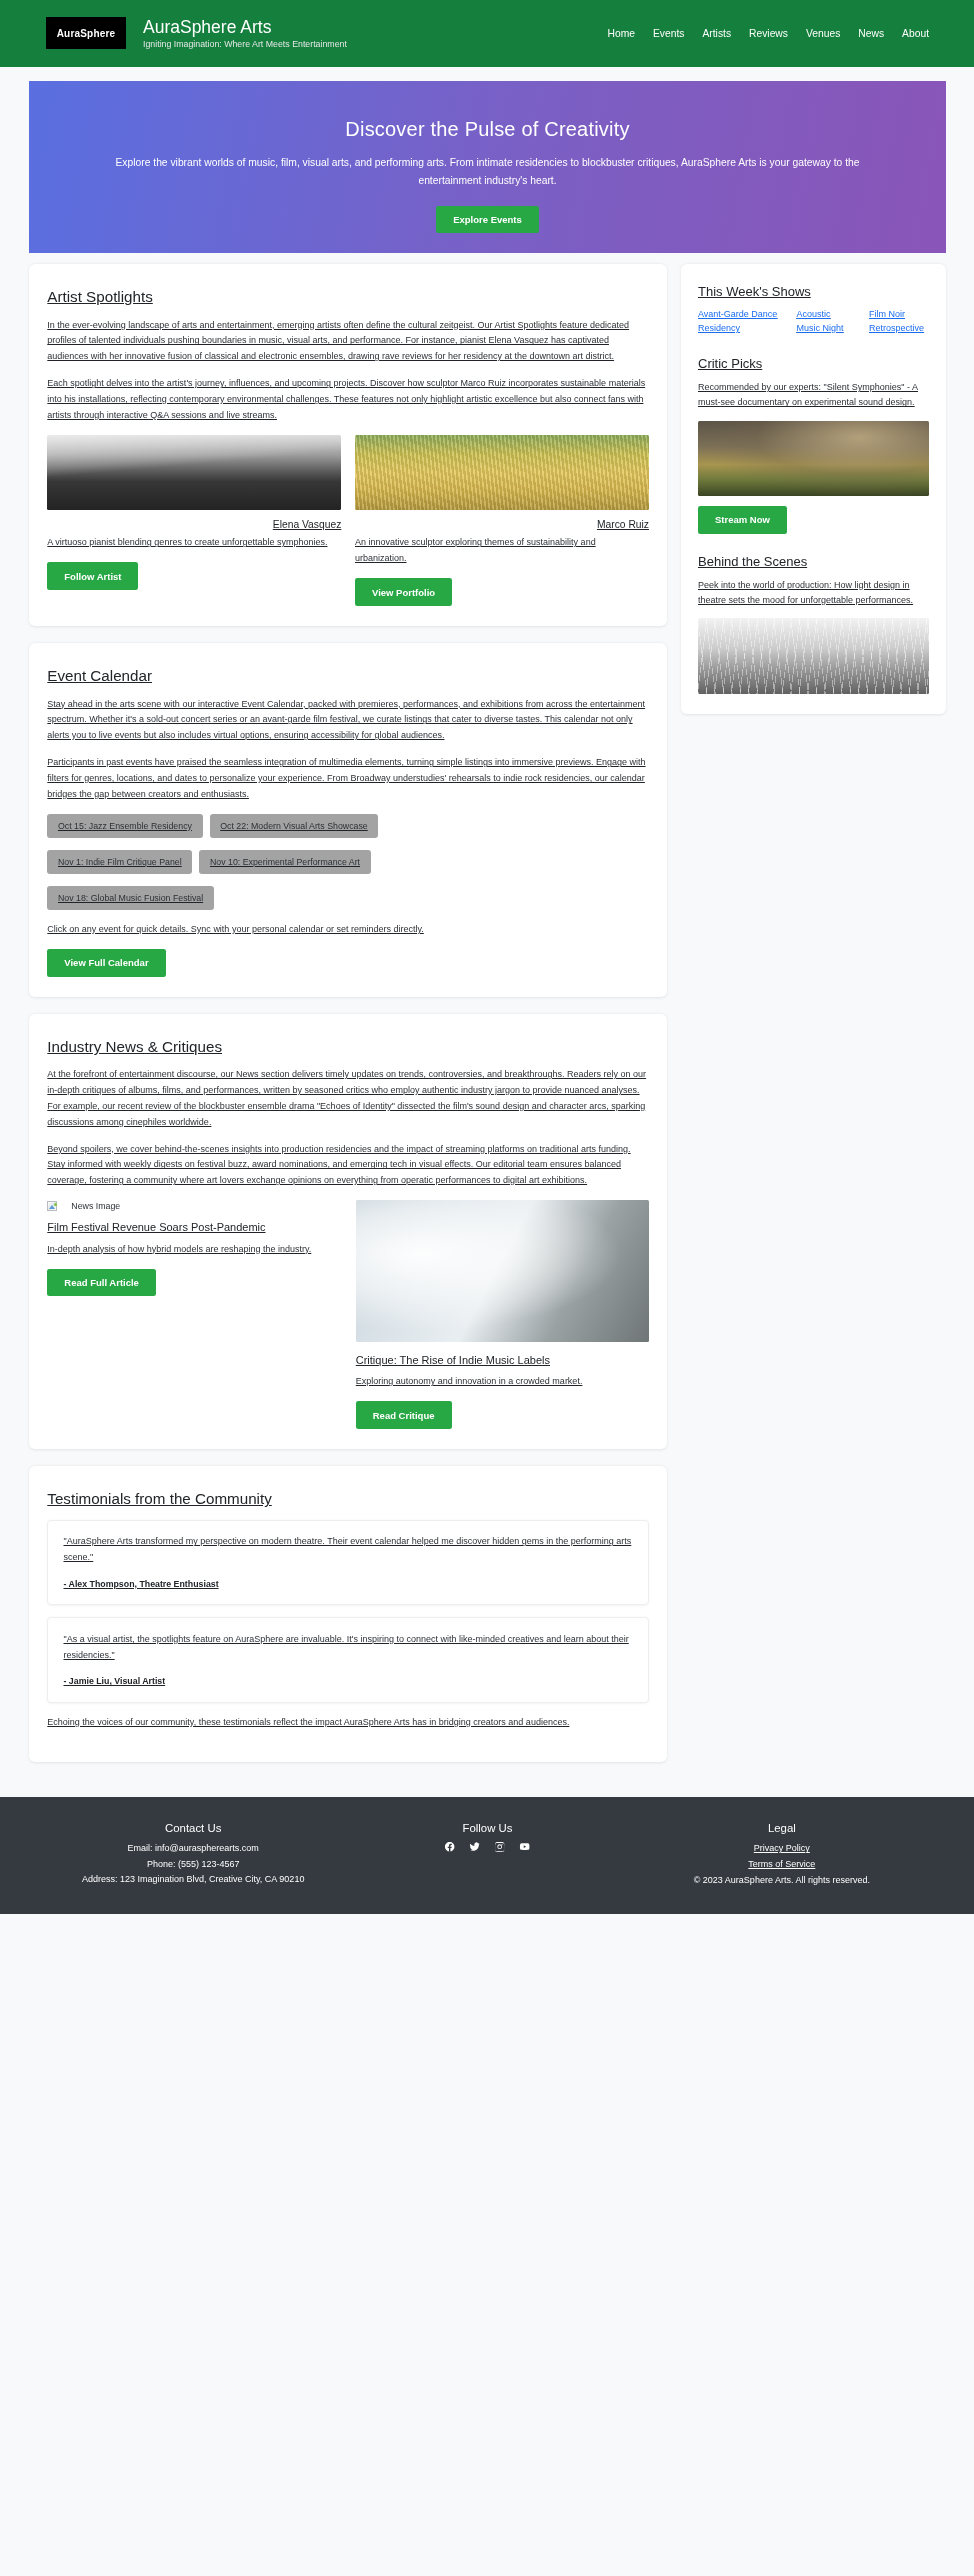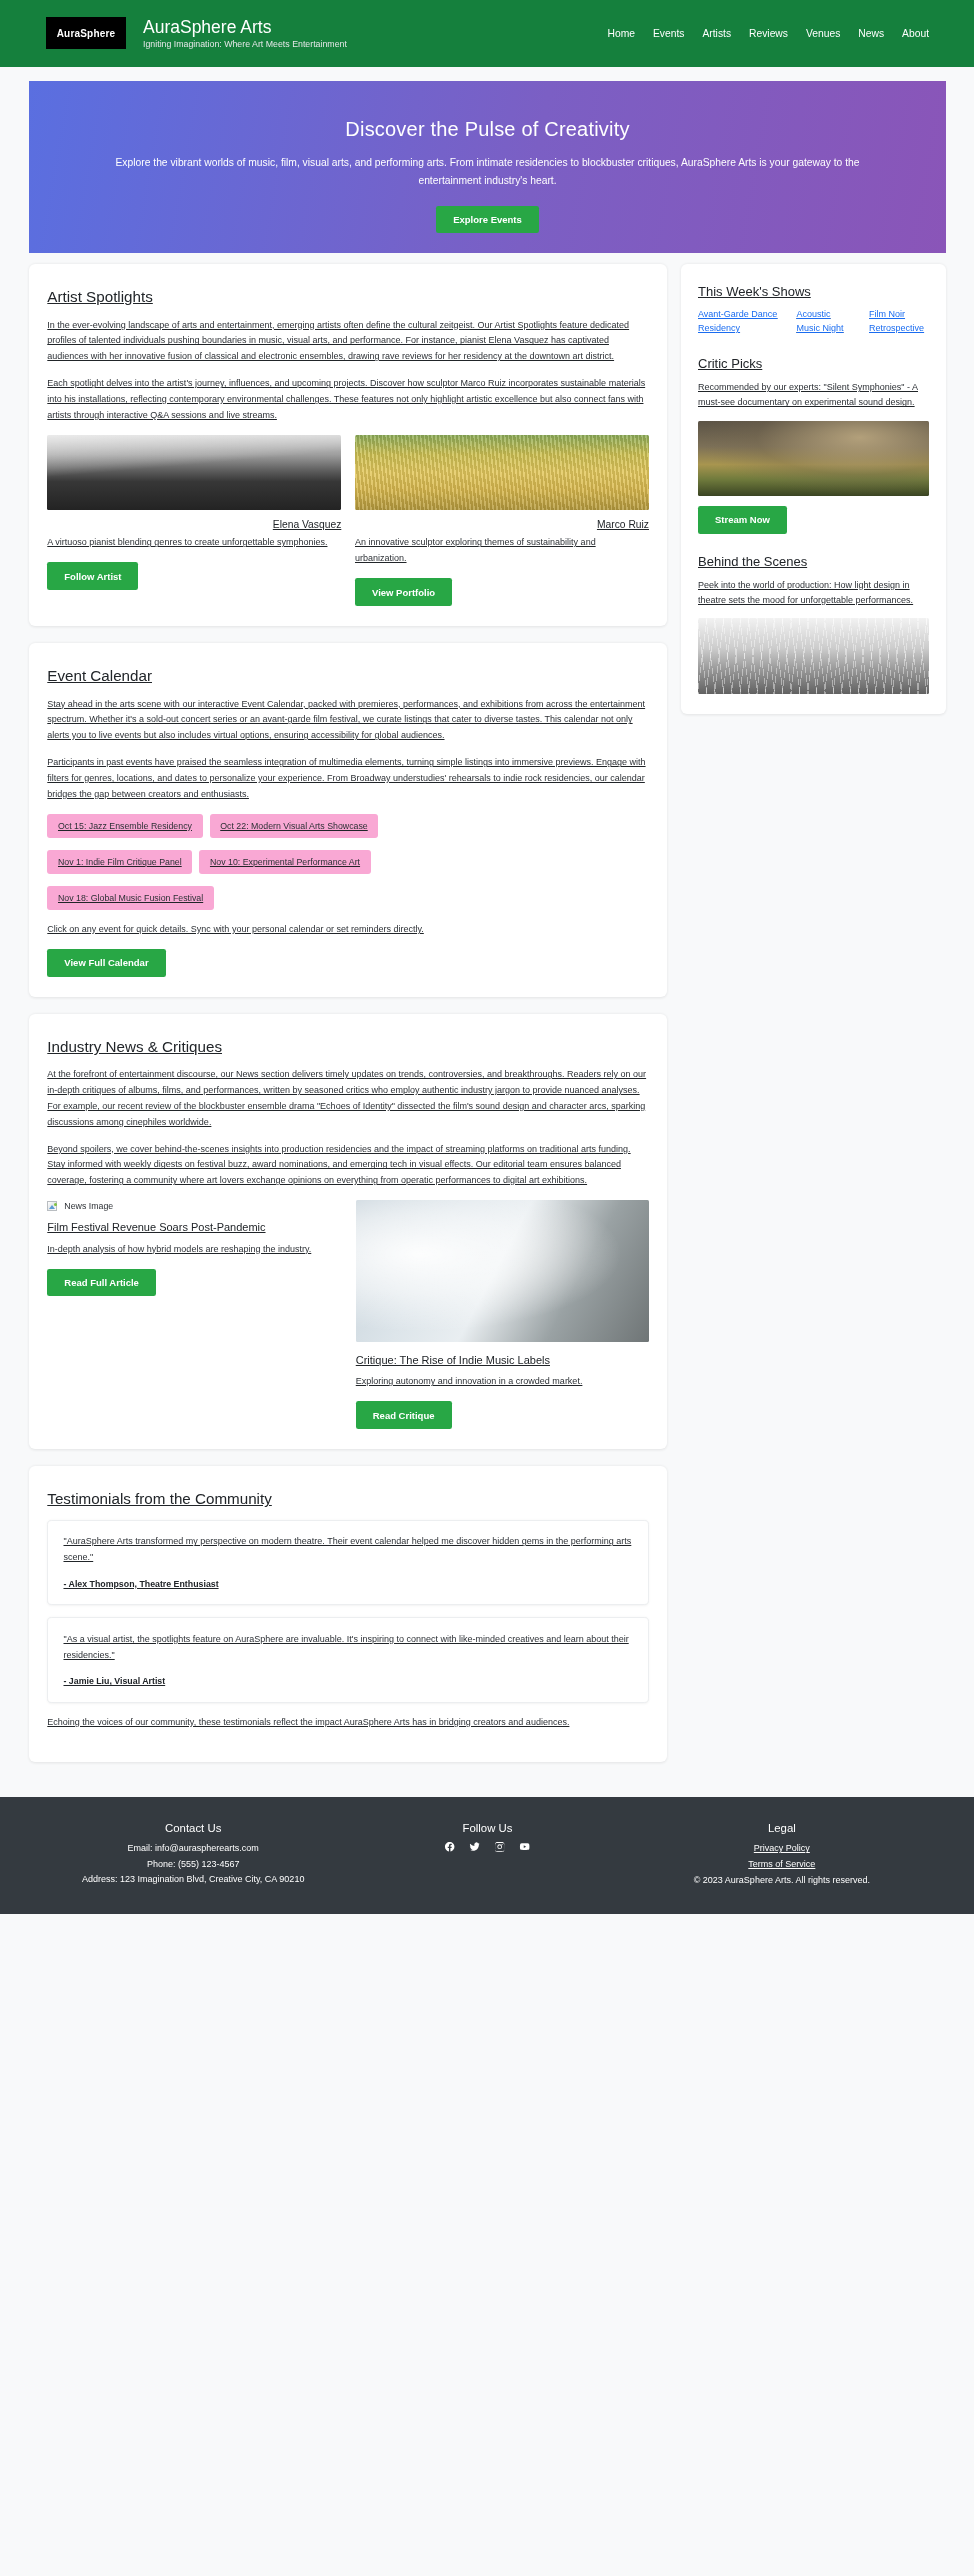--- a/index.html
+++ b/index.html
@@ -156,35 +156,35 @@
   .artist-desc {
     font-size:8.8px;
     line-height:1.65;
     color:#2c3035;
     margin:0 0 10px 0;
   }
 
   
   .tag-wrap { display:flex; flex-wrap:wrap; gap:6.9px; margin:3px 0 12.2px 0; }
   .tag {
-    background:#f9a8d4;
+    background:#a3a3a3;
     border-radius:3px;
     font-size:8.8px;
     color:#2c3035;
     padding:6.9px 10.7px;
     cursor:pointer;
   }
 
   
   .news-grid { display:flex; gap:15.2px; align-items:flex-start; margin-top:3px; }
   .news-col { flex:1 1 0; min-width:0; }
   .broken-img {
     display:inline-flex;
     align-items:center;
-    gap:7px;
+    gap:14px;
     font-size:8.8px;
     color:#2c3035;
     margin-bottom:9.1px;
   }
   .broken-glyph {
     width:10px; height:10px;
     border:0.8px solid #b9bdc1;
     background:linear-gradient(135deg,#ffffff 0%,#e3e7ea 50%,#ffffff 100%);
     position:relative;
     display:inline-block;

